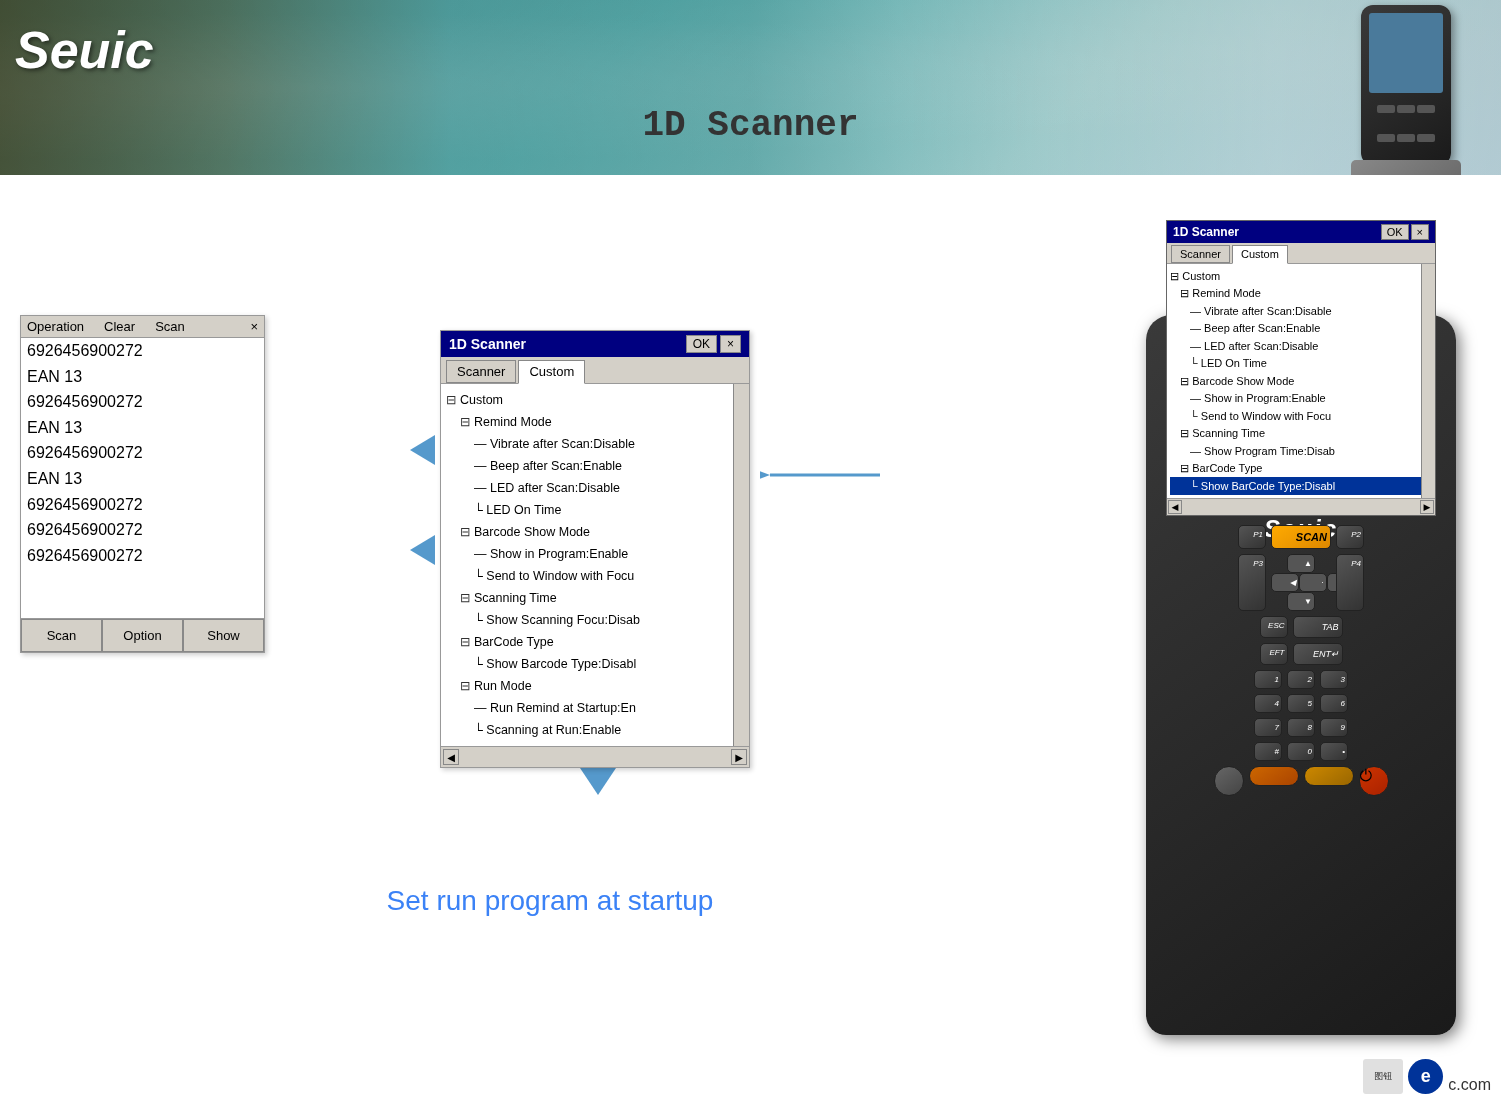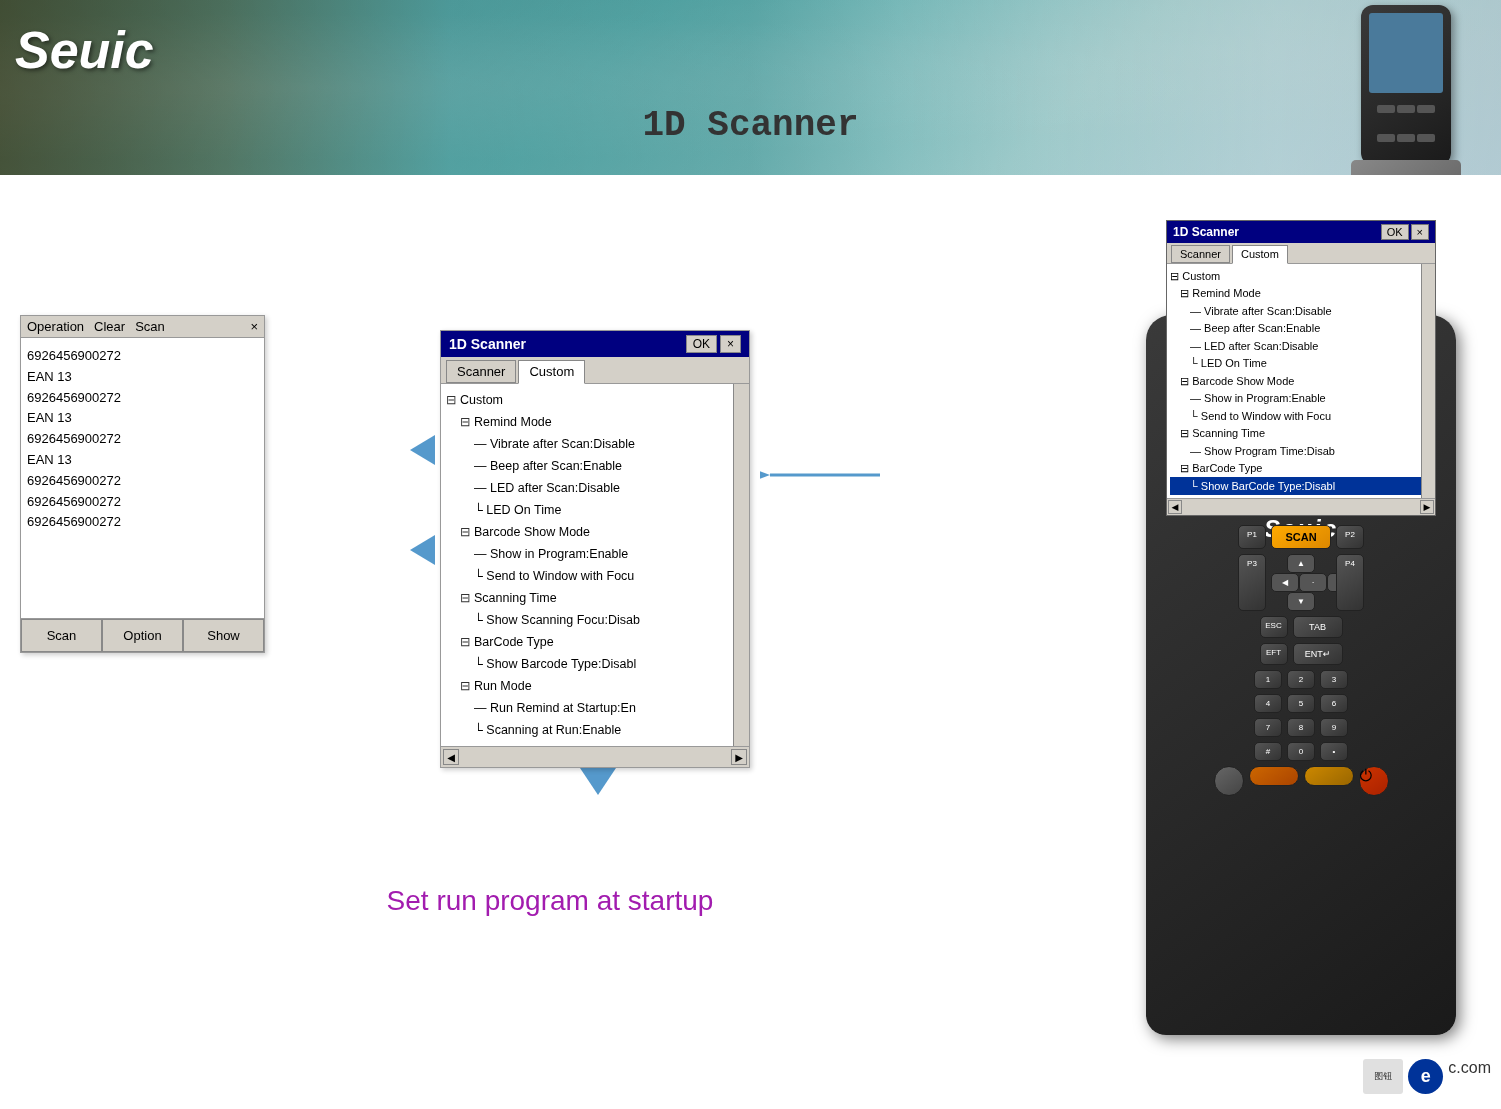--- a/index.html
+++ b/index.html
@@ -94,31 +94,31 @@
     #scan-panel-titlebar {
       display: flex;
       align-items: center;
       justify-content: space-between;
       background: #d4d0c8;
       border-bottom: 1px solid #999;
       padding: 3px 6px;
     }
     #scan-panel-menu {
       display: flex;
-      gap: 10px;
+      gap: 20px;
       font-size: 13px;
     }
     #scan-panel-close {
       font-size: 13px;
       cursor: pointer;
     }
     #scan-panel-content {
-      padding: 8px 6px;
+      padding: 0 6px;
       min-height: 280px;
-      font-size: 13px;
+      font-size: 16px;
       line-height: 1.6;
       background: #fff;
     }
     #scan-panel-buttons {
       display: flex;
       border-top: 1px solid #999;
       background: #d4d0c8;
     }
     .scan-btn {
       flex: 1;
@@ -333,21 +333,21 @@
       background: #d4d0c8;
       padding: 1px;
     }
 
     
     #label-runprogram {
       position: absolute;
       top: 710px;
       left: 350px;
       font-size: 28px;
-      color: #a21caf;
+      color: #3b82f6;
       text-align: center;
       width: 400px;
     }
 
     
     #device-body {
       position: absolute;
       top: 130px;
       right: 0;
       width: 340px;
@@ -396,22 +396,23 @@
     }
 
     .key-btn {
       background: linear-gradient(145deg, #555, #333);
       border: 1px solid #222;
       border-radius: 5px;
       color: #fff;
       font-size: 9px;
       padding: 5px 3px;
       min-width: 35px;
-      text-align: center;
-      cursor: pointer;
+      text-align: right;
+      cursor: pointer;
+      font-style: italic;
     }
 
     .key-scan {
       background: linear-gradient(145deg, #ffaa00, #dd8800);
       color: #000;
       font-weight: bold;
       font-size: 11px;
       min-width: 60px;
     }
 
@@ -679,18 +680,18 @@
             <div style="width:30px;height:30px;background:linear-gradient(145deg,#666,#444);border-radius:50%;border:1px solid #222;"></div>
             <div style="width:50px;height:20px;background:linear-gradient(145deg,#cc6600,#aa4400);border-radius:10px;border:1px solid #222;"></div>
             <div style="width:50px;height:20px;background:linear-gradient(145deg,#cc8800,#996600);border-radius:10px;border:1px solid #222;"></div>
             <div style="width:30px;height:30px;background:linear-gradient(145deg,#cc3300,#aa2200);border-radius:50%;border:1px solid #222;">⏻</div>
           </div>
         </div>
       </div>
     </div>
   </div>
 
-  <div style="position:absolute;bottom:15px;right:10px;display:flex;align-items:flex-start;gap:5px;">
+  <div style="position:absolute;bottom:15px;right:10px;display:flex;align-items:flex-end;gap:5px;">
     <div style="width:40px;height:35px;background:#e0e0e0;border-radius:3px;font-size:9px;display:flex;align-items:center;justify-content:center;color:#333;">图钮</div>
     <div style="width:35px;height:35px;background:#003399;border-radius:50%;display:flex;align-items:center;justify-content:center;color:#fff;font-weight:bold;font-size:18px;">e</div>
     <div style="font-size:16px;color:#333;">c.com</div>
   </div>
 </div>
 
 </body></html>

